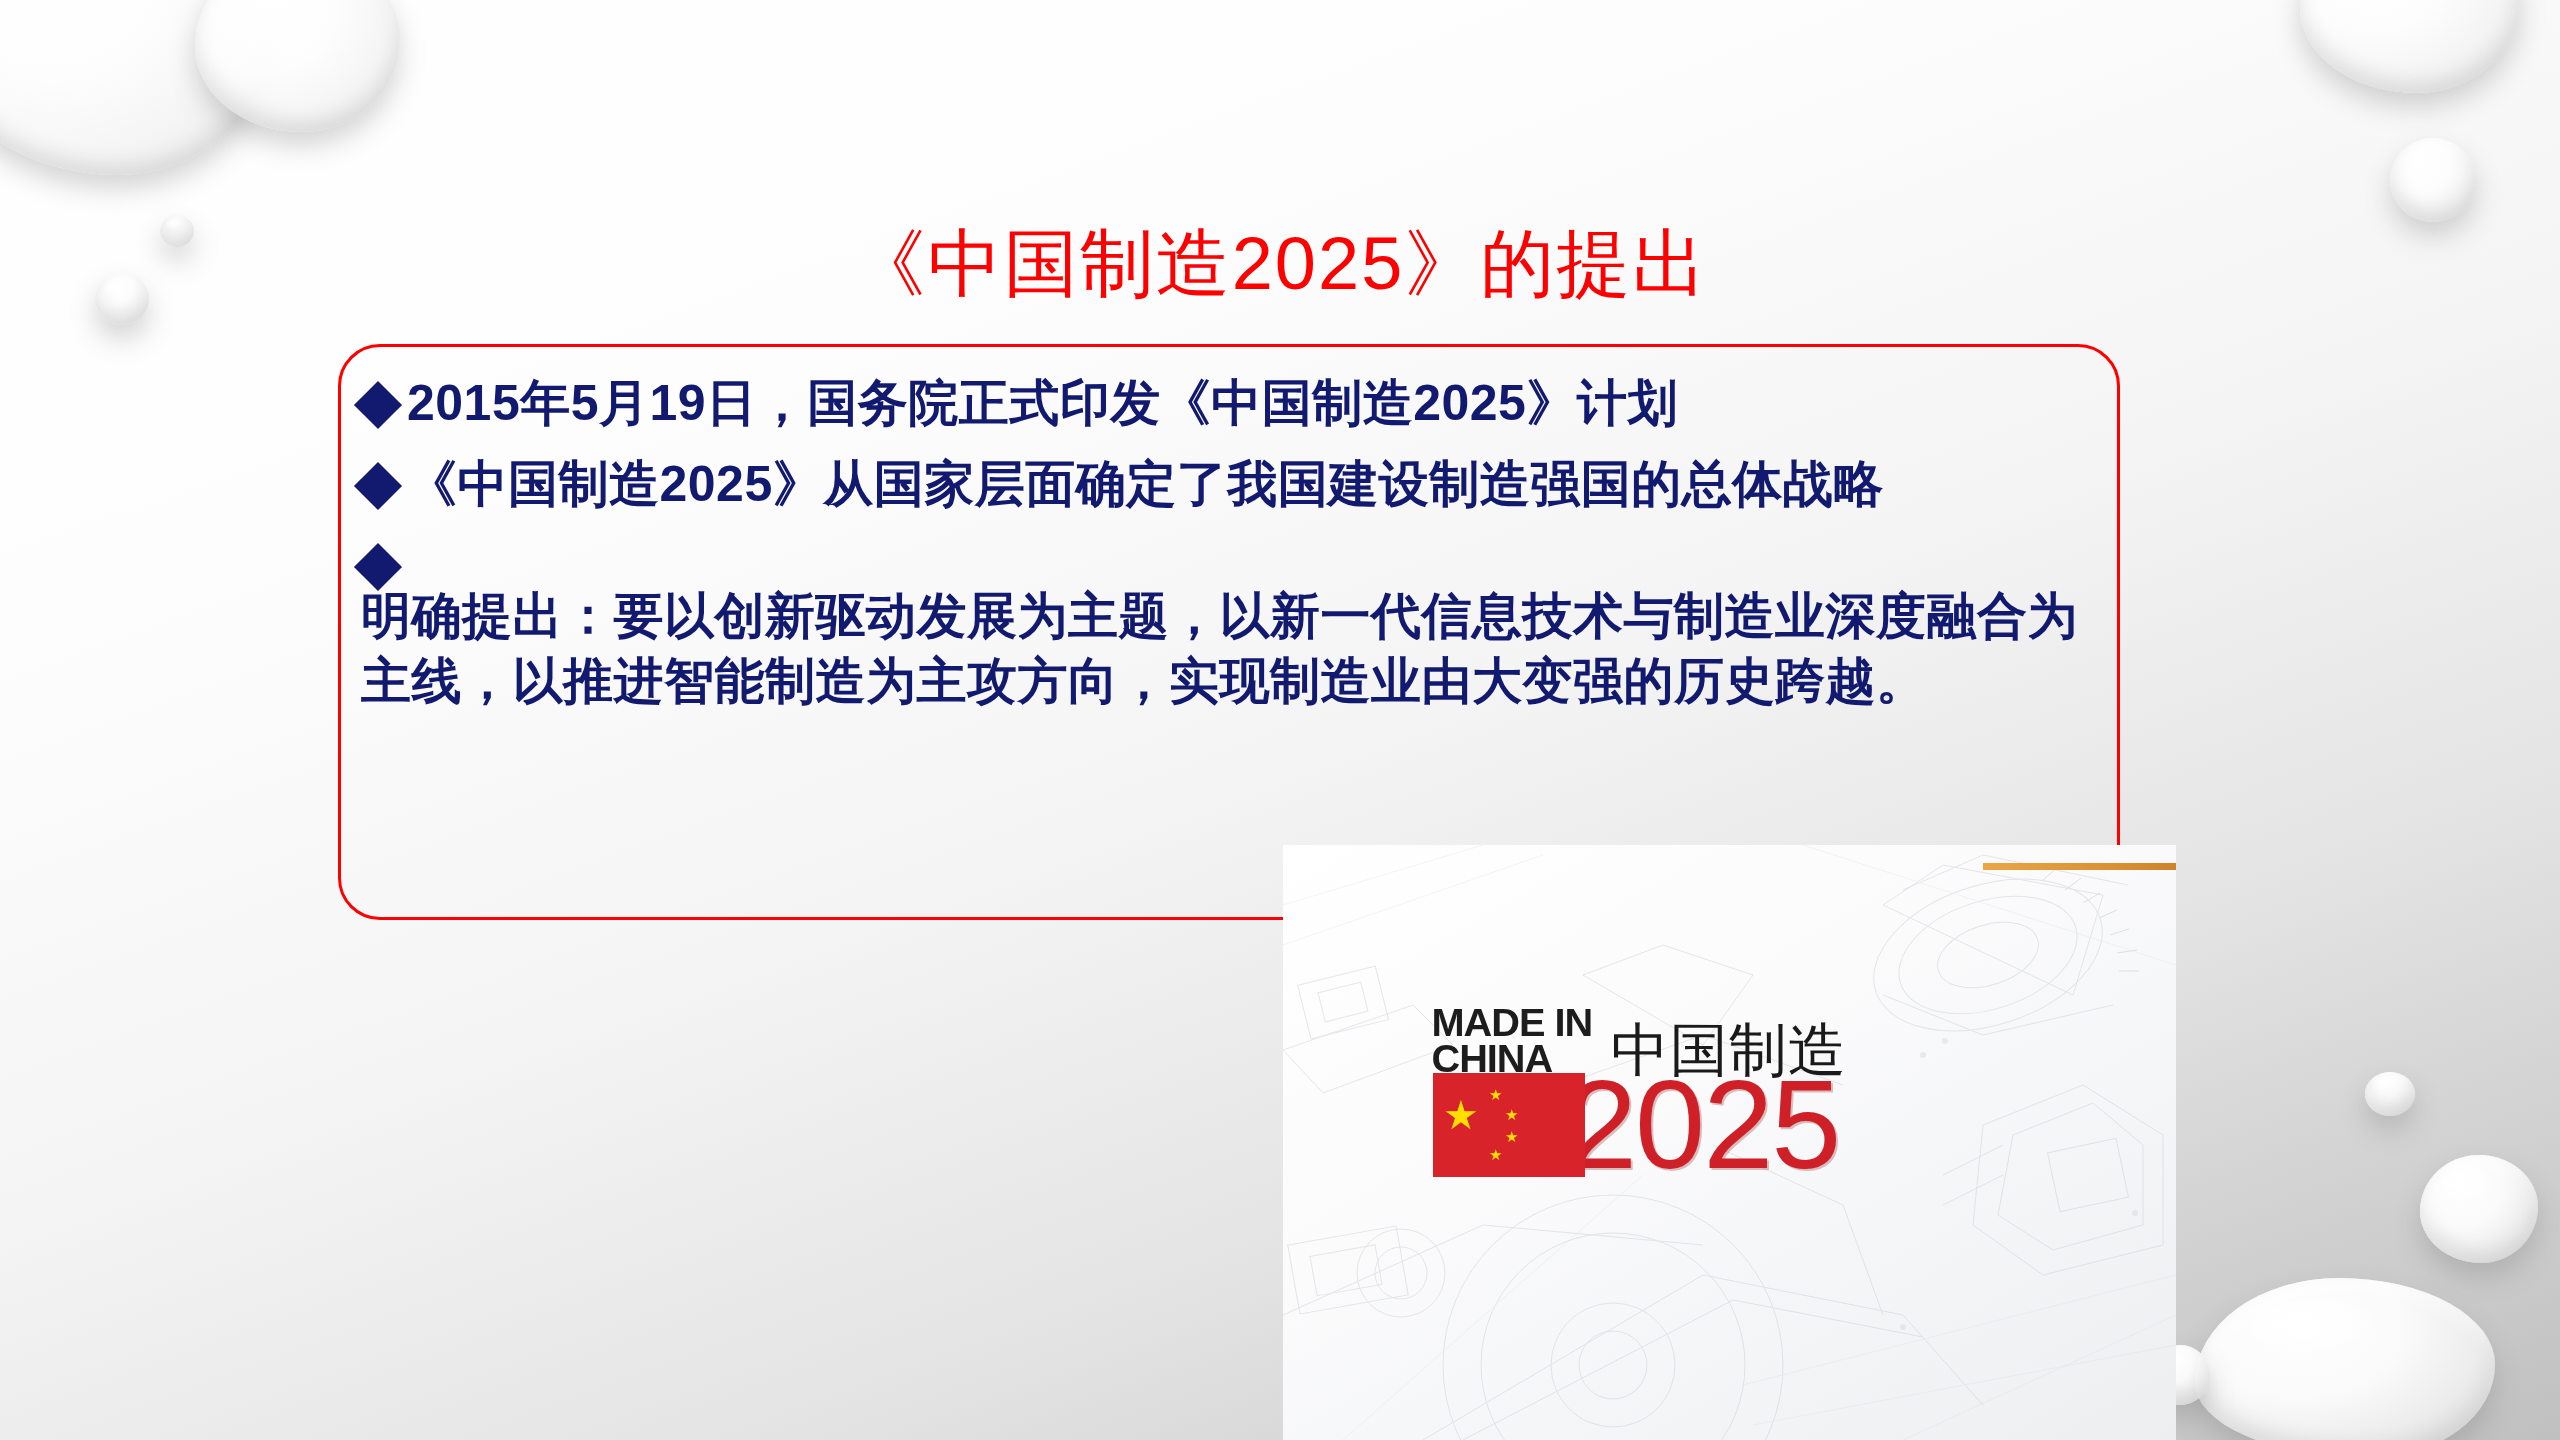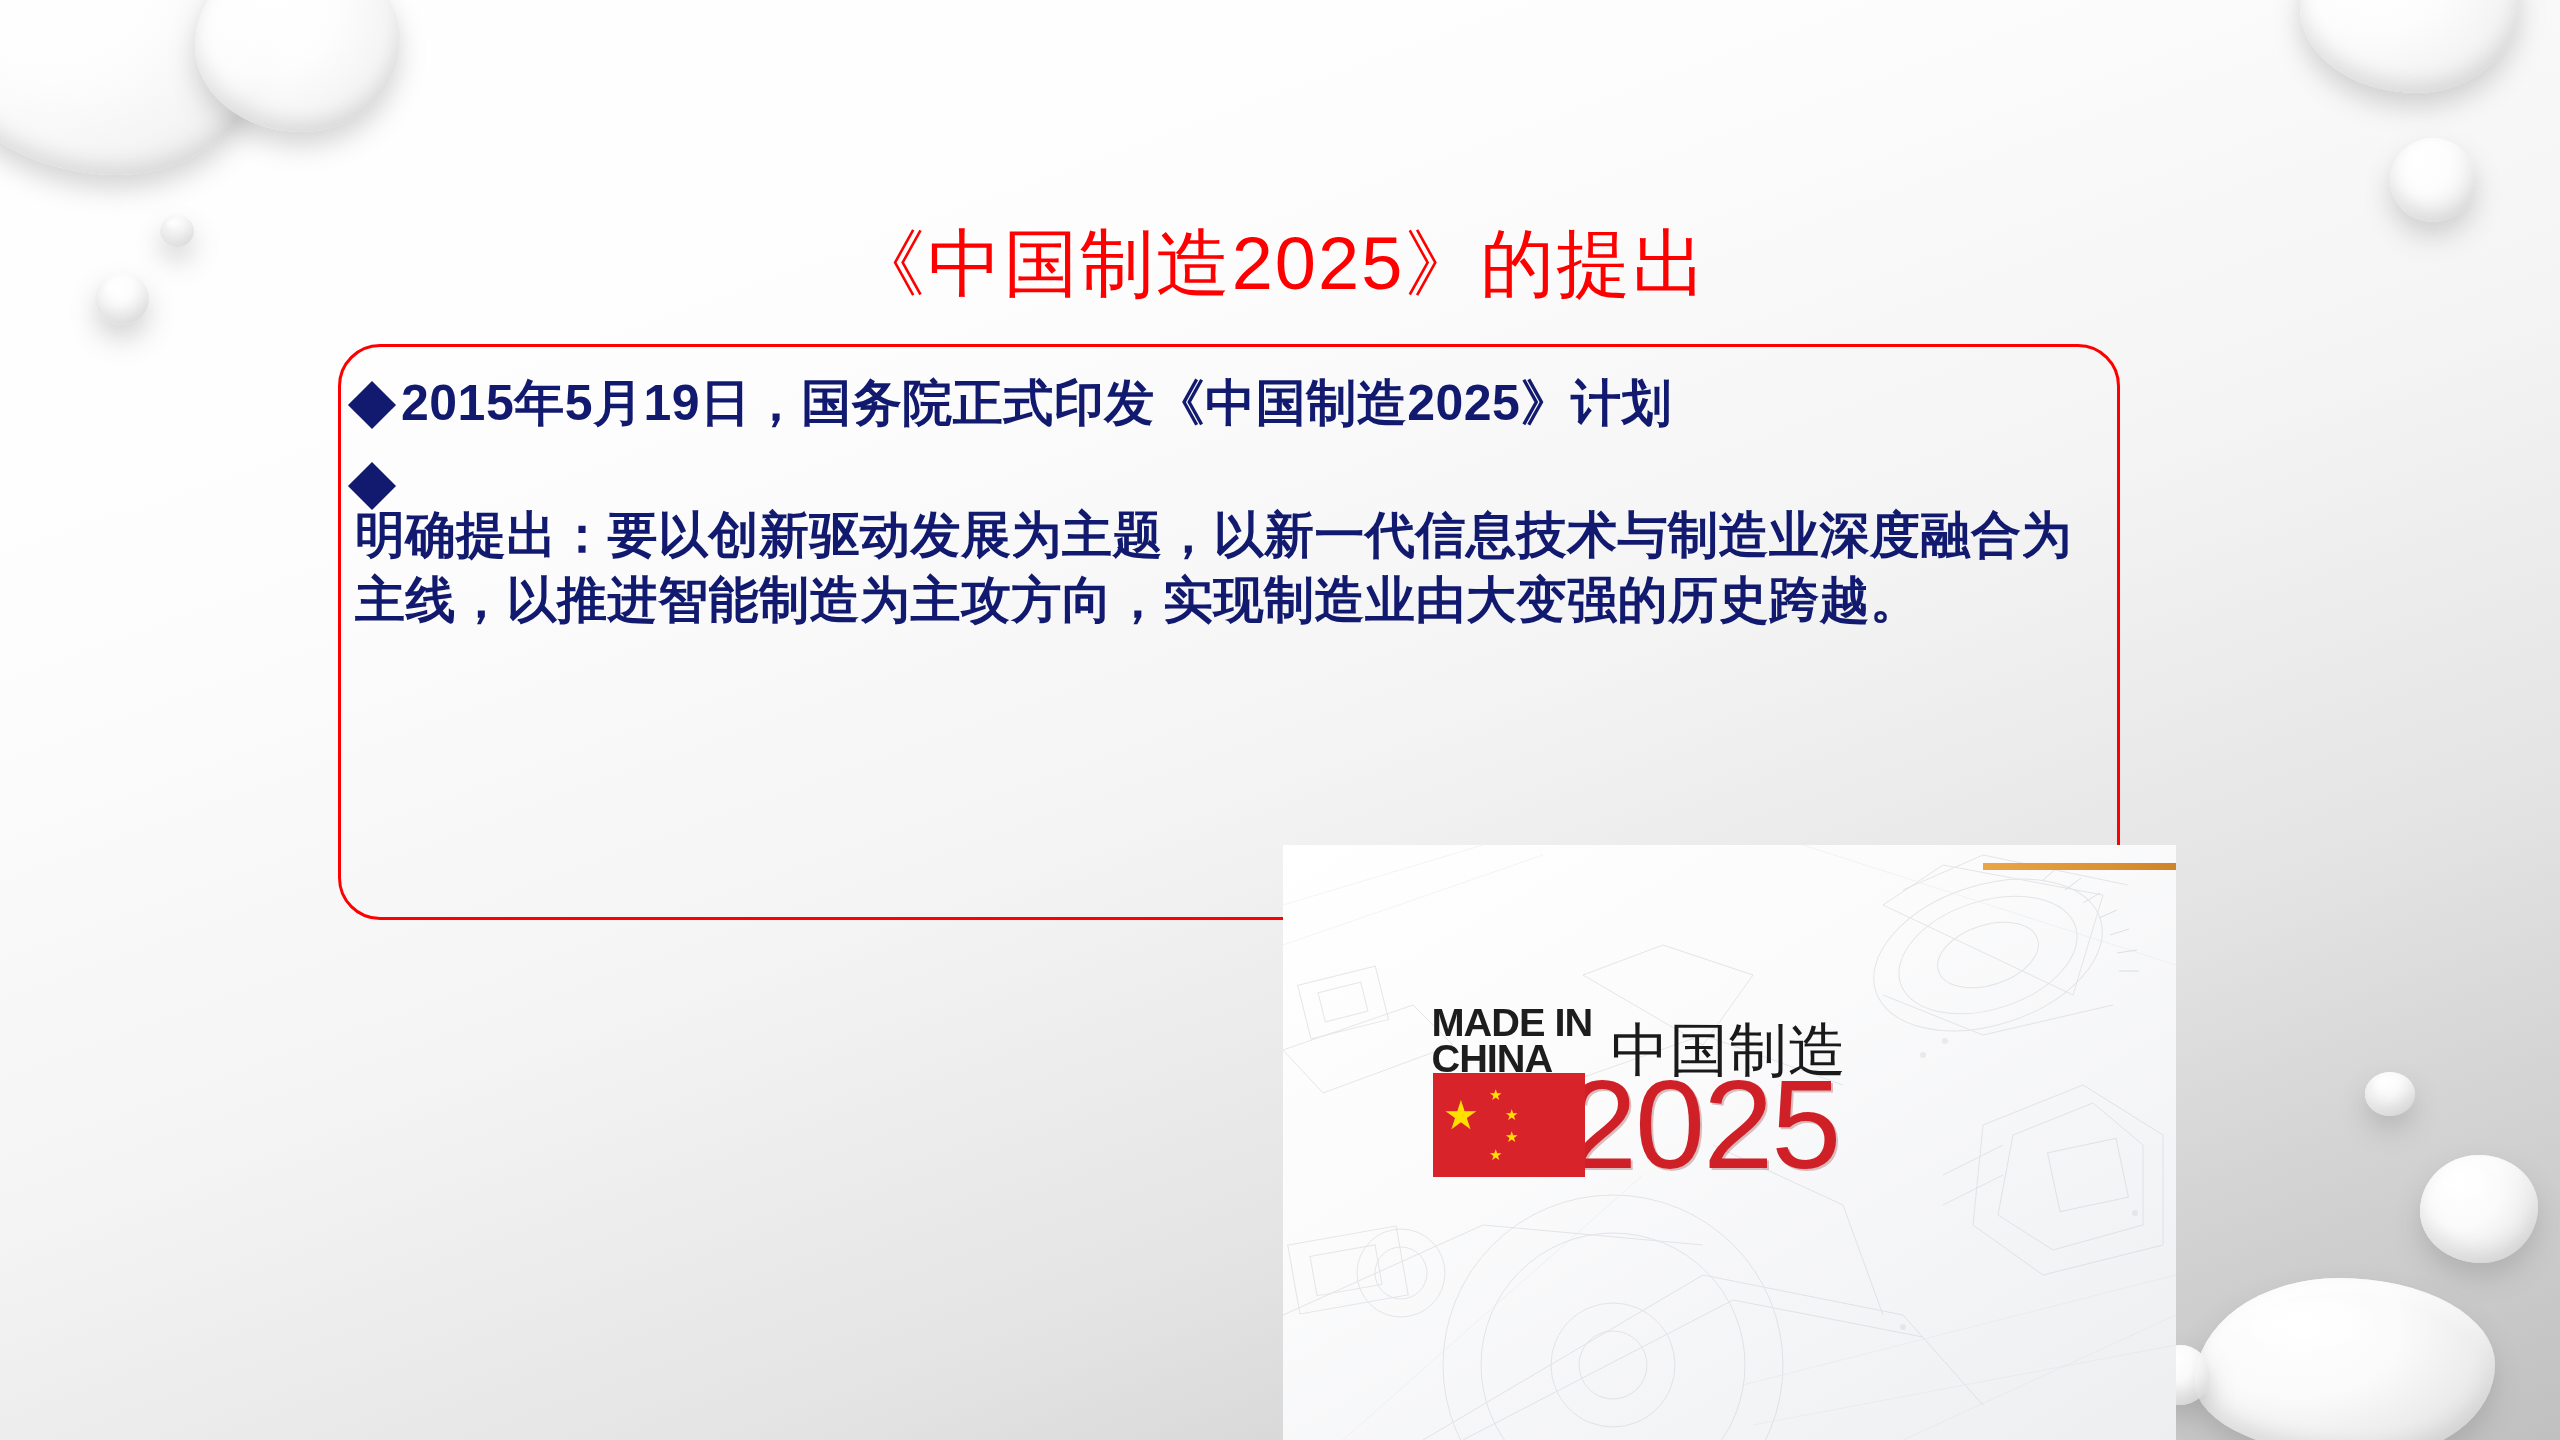--- a/index.html
+++ b/index.html
@@ -68,21 +68,21 @@
   
   .bullet-box {
     position: absolute;
     left: 338px;
     top: 344px;
     width: 1782px;
     height: 576px;
     border: 3px solid #FF0000;
     border-radius: 42px;
     box-sizing: border-box;
-    padding: 24px 26px 0 14px;
+    padding: 24px 26px 0 20px;
   }
   .bullet {
     display: flex;
     align-items: flex-start;
     color: #111a6e;
     font-size: 50px;
     font-weight: bold;
     line-height: 1.30;
     margin-bottom: 16px;
     letter-spacing: 0.5px;
@@ -203,20 +203,24 @@
 
   <div class="title">《中国制造2025》的提出</div>
 
   <div class="bullet-box">
 
     <div class="bullet">
       <span class="diamond"></span>
       <span class="btext">2015年5月19日，国务院正式印发《中国制造2025》计划</span>
     </div>
 
+    <div class="bullet">
+      <span class="diamond"></span>
+      <span class="btext">《中国制造2025》从国家层面确定了我国建设制造强国的总体战略</span>
+    </div>
 
     <div class="bullet">
       <span class="diamond"></span>
       <span class="btext">明确提出：要以创新驱动发展为主题，以新一代信息技术与制造业深度融合为主线，以推进智能制造为主攻方向，实现制造业由大变强的历史跨越。</span>
     </div>
 
   </div>
 
   <div class="photo">
 

